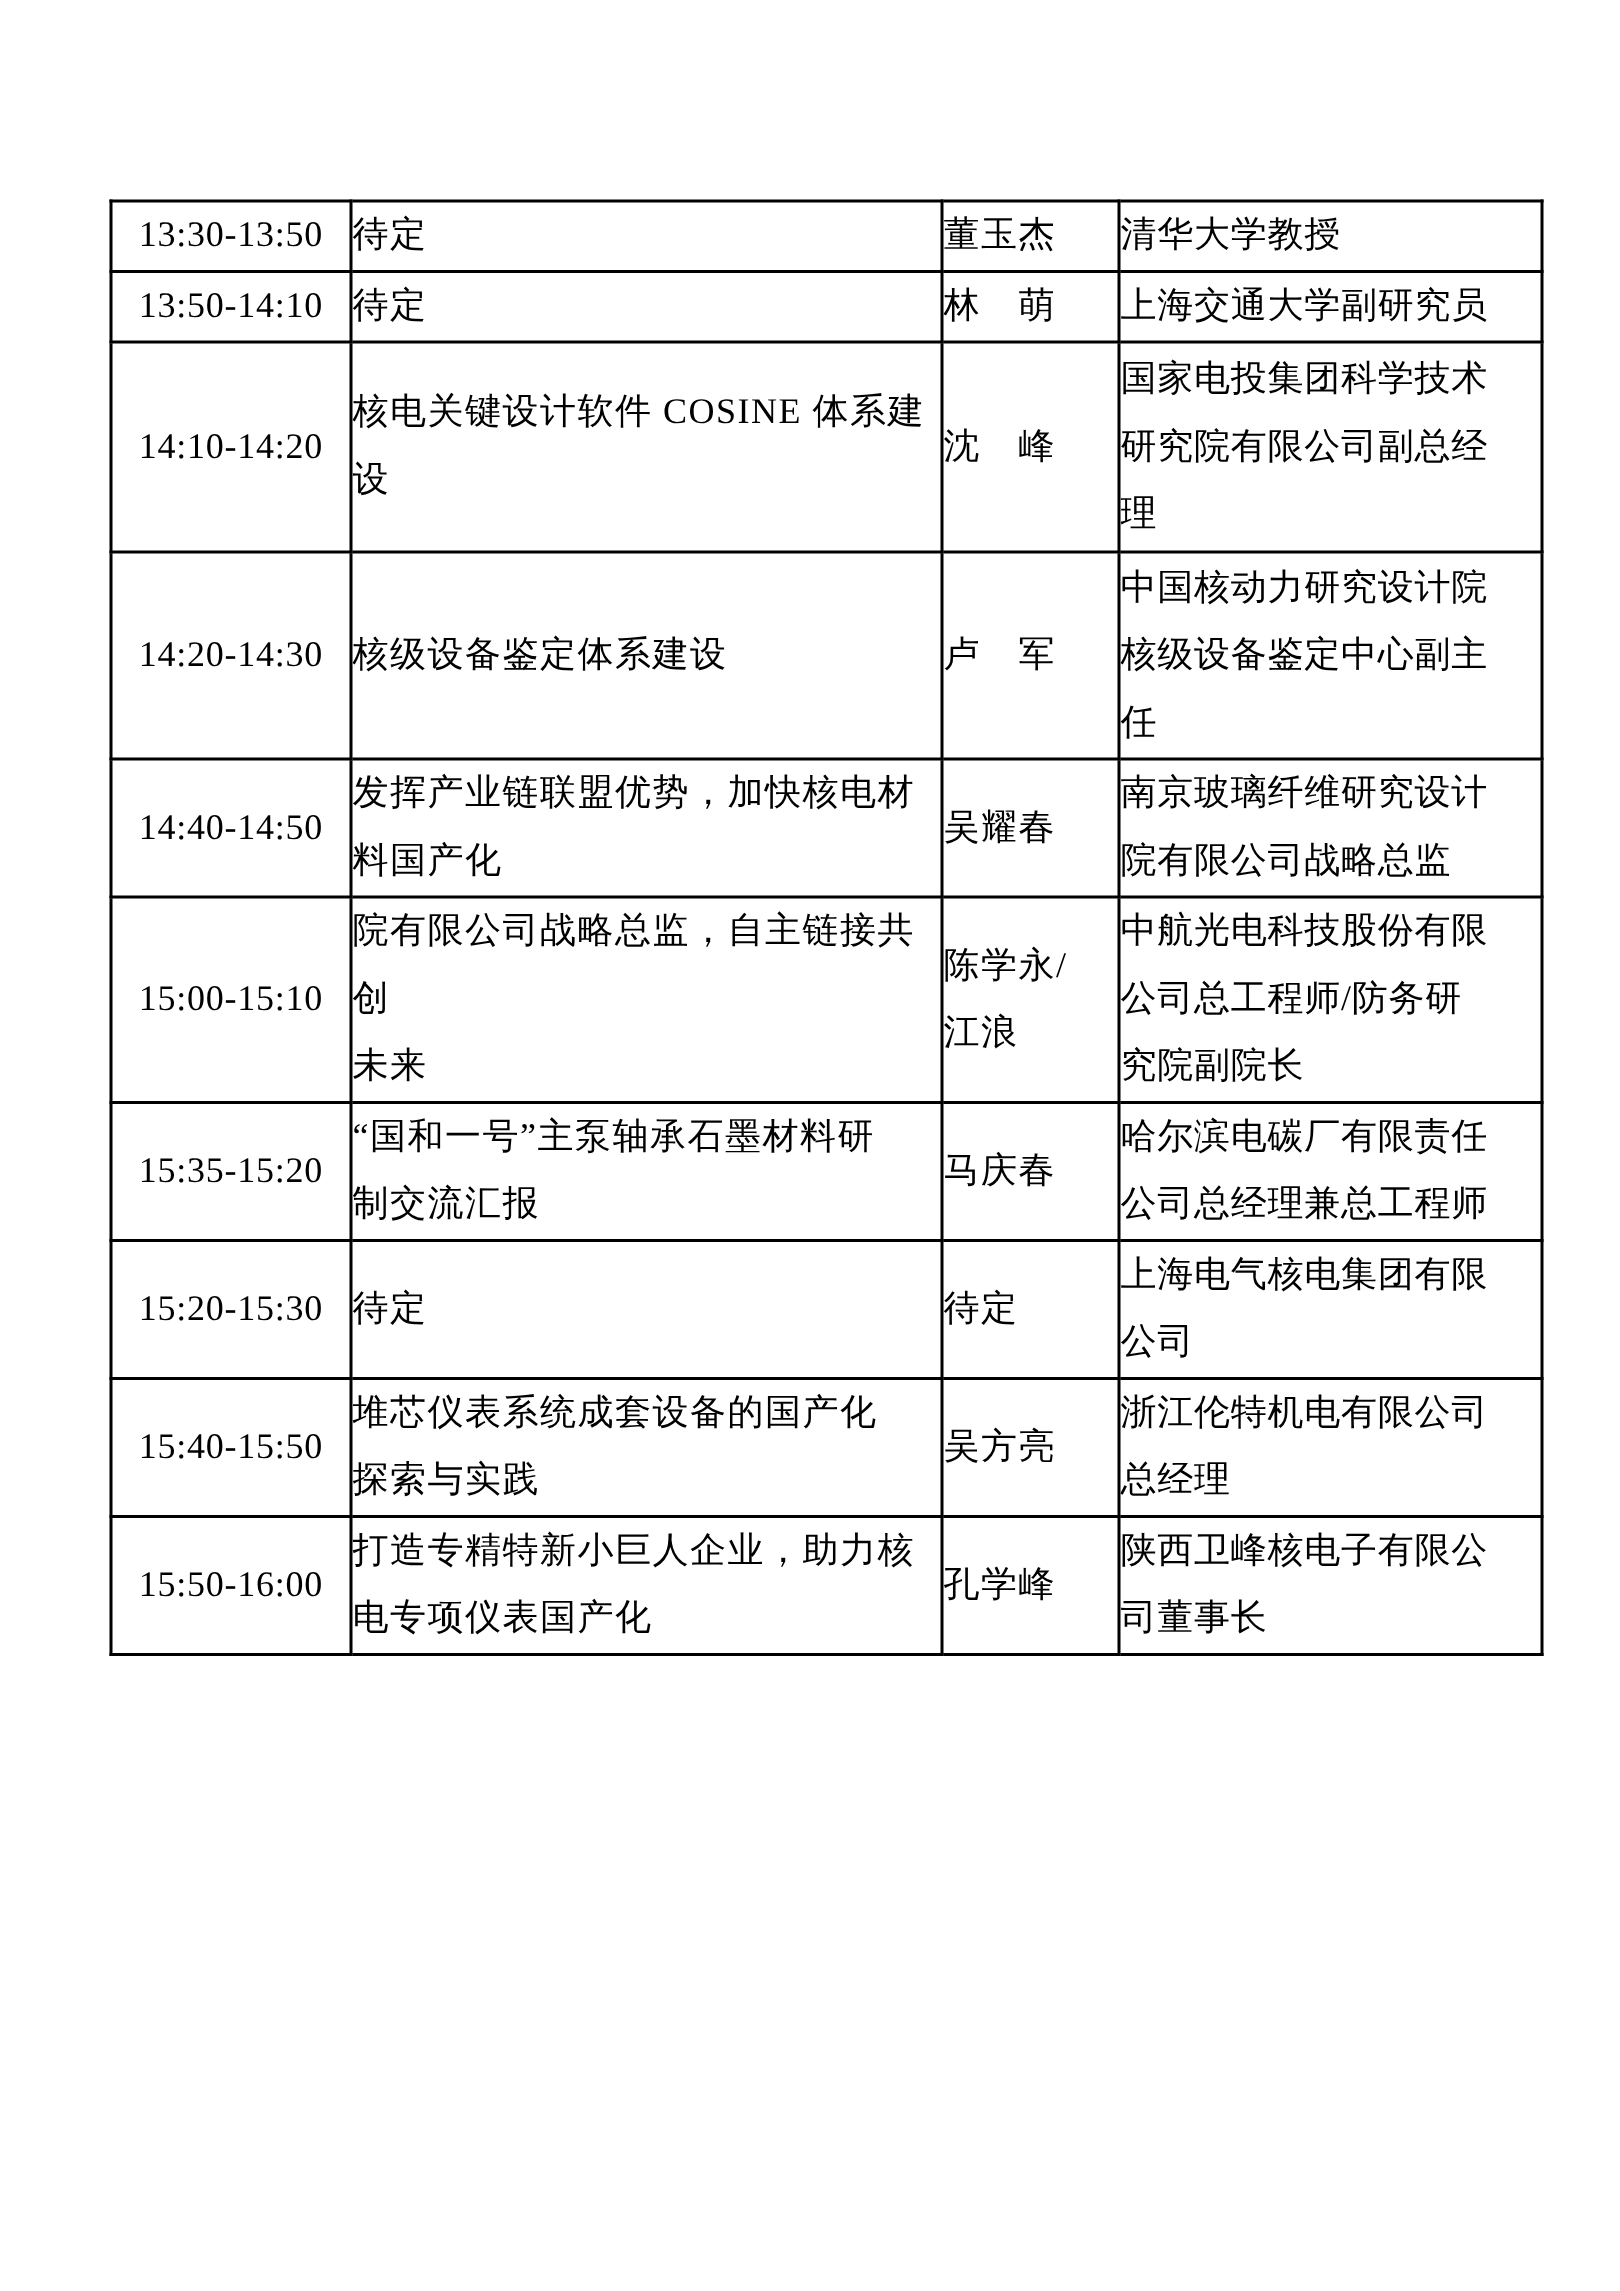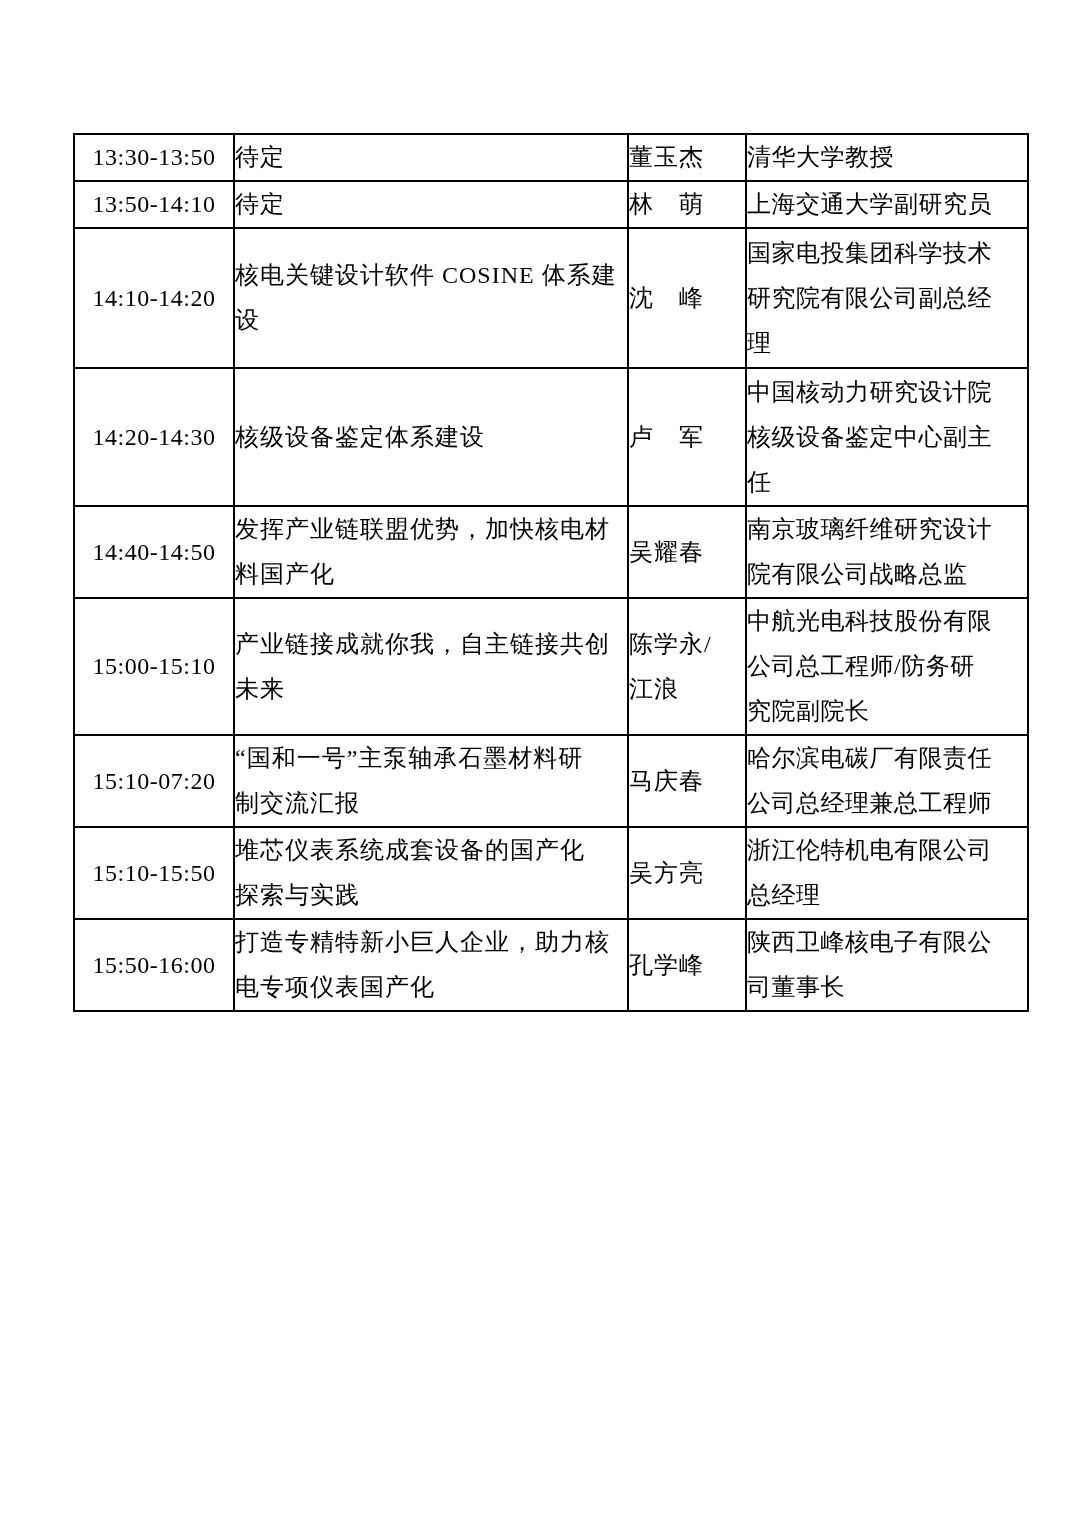--- a/index.html
+++ b/index.html
@@ -98,38 +98,45 @@
         <tr style="height: 90px;">
           <td class="cell-time">14:40-14:50</td>
           <td class="cell-topic">发挥产业链联盟优势，加快核电材
 料国产化</td>
           <td class="cell-speaker">吴耀春</td>
           <td class="cell-affiliation">南京玻璃纤维研究设计
 院有限公司战略总监</td>
         </tr>
         <tr style="height: 133px;">
           <td class="cell-time">15:00-15:10</td>
-          <td class="cell-topic">产业链接成就你我，自主链接共创
+          <td class="cell-topic">院有限公司战略总监，自主链接共创
 未来</td>
           <td class="cell-speaker">陈学永/
 江浪</td>
           <td class="cell-affiliation">中航光电科技股份有限
 公司总工程师/防务研
 究院副院长</td>
         </tr>
         <tr style="height: 92px;">
-          <td class="cell-time">15:10-07:20</td>
+          <td class="cell-time">15:35-15:20</td>
           <td class="cell-topic">“国和一号”主泵轴承石墨材料研
 制交流汇报</td>
           <td class="cell-speaker">马庆春</td>
           <td class="cell-affiliation">哈尔滨电碳厂有限责任
 公司总经理兼总工程师</td>
         </tr>
+        <tr style="height: 90px;">
+          <td class="cell-time">15:20-15:30</td>
+          <td class="cell-topic">待定</td>
+          <td class="cell-speaker">待定</td>
+          <td class="cell-affiliation">上海电气核电集团有限
+公司</td>
+        </tr>
         <tr style="height: 92px;">
-          <td class="cell-time">15:10-15:50</td>
+          <td class="cell-time">15:40-15:50</td>
           <td class="cell-topic">堆芯仪表系统成套设备的国产化
 探索与实践</td>
           <td class="cell-speaker">吴方亮</td>
           <td class="cell-affiliation">浙江伦特机电有限公司
 总经理</td>
         </tr>
         <tr style="height: 90px; padding-left: 14px;">
           <td class="cell-time">15:50-16:00</td>
           <td class="cell-topic">打造专精特新小巨人企业，助力核
 电专项仪表国产化</td>

